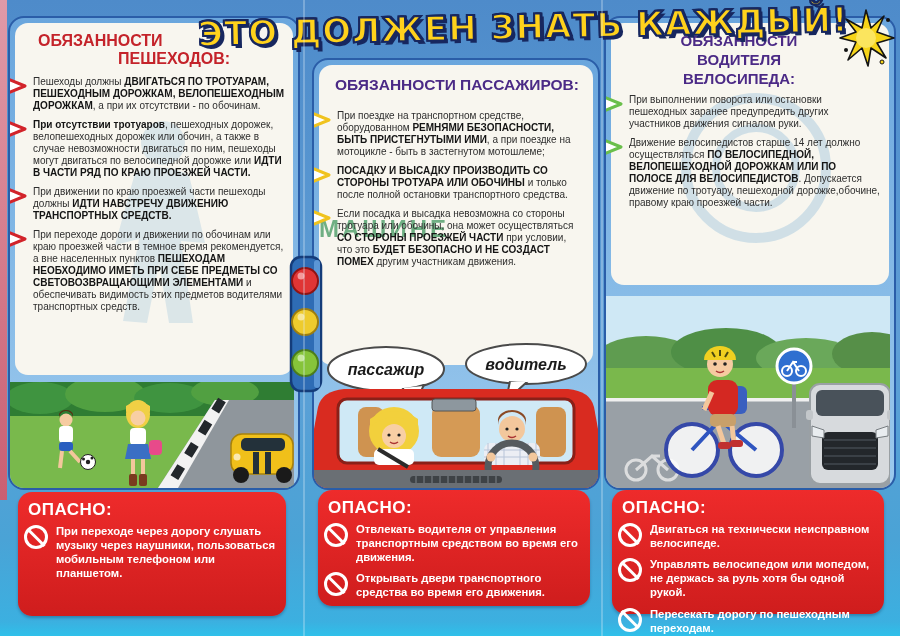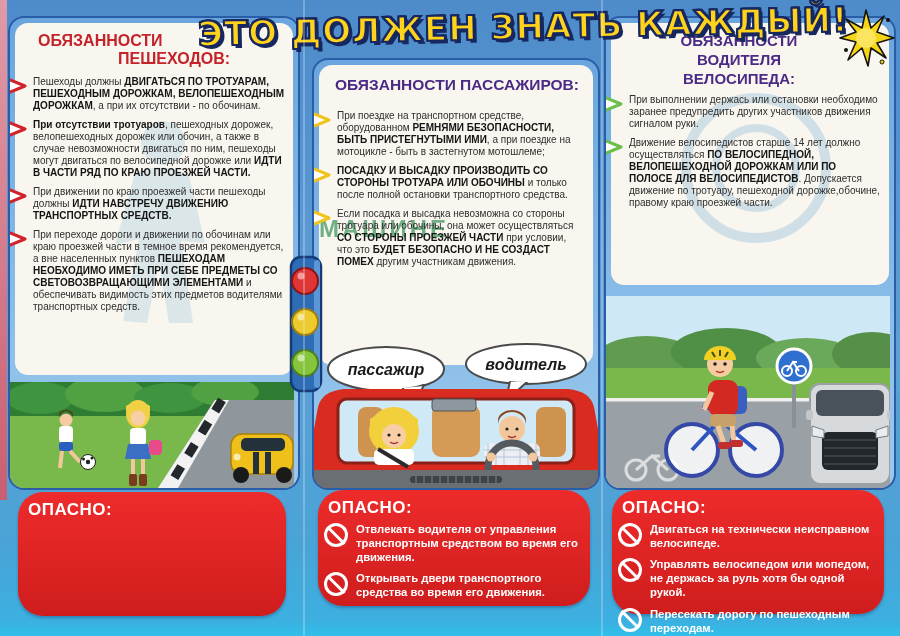--- a/index.html
+++ b/index.html
@@ -50,21 +50,21 @@
   .bullet b{color:#141414}
 
   .watermark-person,.watermark-rings{position:absolute;z-index:0;pointer-events:none}
   #wm-text{position:absolute;left:0;right:0;top:150px;text-align:left;z-index:0;
     font-size:24px;font-weight:bold;letter-spacing:3px;color:#15803d;opacity:.6}
 
   .scene{position:absolute;left:0;right:0;bottom:0;z-index:3;display:block}
 
   
   .danger{position:absolute;background:linear-gradient(180deg,#ee2b2b,#cf1d1d);
-    border-radius:25px;color:#fff;padding:8px 10px 4px;box-sizing:border-box;z-index:2;
+    border-radius:14px;color:#fff;padding:8px 10px 4px;box-sizing:border-box;z-index:2;
     box-shadow:0 2px 3px rgba(0,0,40,.25)}
   #danger-l{left:18px;top:492px;width:268px;height:124px}
   #danger-m{left:318px;top:490px;width:272px;height:116px}
   #danger-r{left:612px;top:490px;width:272px;height:124px}
   .danger h3{margin:0 0 4px;font-size:17px;letter-spacing:.5px}
   .ditem{display:flex;gap:8px;margin:0 0 7px -4px;font-weight:bold;font-size:11.3px;line-height:1.25}
   .noicon{flex:none;width:18px;height:18px;border:3px solid #fff;border-radius:50%;position:relative;margin-top:1px}
   .noicon::after{content:"";position:absolute;left:-3px;top:7.5px;width:24px;height:3.2px;background:#fff;transform:rotate(45deg)}
 
   #traffic-light{position:absolute;left:284px;top:254px;z-index:6}
@@ -246,21 +246,21 @@
     <div class="hdr" id="hdr-r">
       <span style="display:block">ОБЯЗАННОСТИ</span>
       <span style="display:block">ВОДИТЕЛЯ</span>
       <span style="display:block">ВЕЛОСИПЕДА:</span>
     </div>
     <ul class="bullets">
       <li class="bullet">
         <svg class="arrow" width="21" height="18" viewBox="0 0 21 18">
             <polygon points="2,2 19,9 2,16" fill="#fff" stroke="#6abf4b" stroke-width="3" stroke-linejoin="round"></polygon>
           </svg>
-        <span>При выполнении держась или остановки необходимо заранее предупредить других участников движения сигналом руки.</span>
+        <span>При выполнении поворота или остановки пешеходных заранее предупредить других участников движения сигналом руки.</span>
       </li>
       <li class="bullet">
         <svg class="arrow" width="21" height="18" viewBox="0 0 21 18">
             <polygon points="2,2 19,9 2,16" fill="#fff" stroke="#6abf4b" stroke-width="3" stroke-linejoin="round"></polygon>
           </svg>
         <span>Движение велосипедистов старше 14 лет должно осуществляться <b>ПО ВЕЛОСИПЕДНОЙ, ВЕЛОПЕШЕХОДНОЙ ДОРОЖКАМ ИЛИ ПО ПОЛОСЕ ДЛЯ ВЕЛОСИПЕДИСТОВ</b>. Допускается движение по тротуару, пешеходной дорожке,обочине, правому краю проезжей части.</span>
       </li>
     </ul>
   </div>
 
@@ -312,20 +312,24 @@
       <line x1="112" y1="130" x2="118" y2="148" stroke="#f3c79c" stroke-width="5"></line>
       <line x1="126" y1="130" x2="128" y2="146" stroke="#f3c79c" stroke-width="5"></line>
       <rect x="112" y="146" width="13" height="7" rx="3" fill="#c03030"></rect>
       <rect x="124" y="144" width="13" height="7" rx="3" fill="#c03030"></rect>
     </g>
   </svg>
 </div>
 
 <div class="danger" id="danger-l">
   <h3>ОПАСНО:</h3>
+  <div class="ditem">
+    <span class="noicon"></span>
+    <span>При переходе через дорогу слушать музыку через наушники, пользоваться мобильным телефоном или планшетом.</span>
+  </div>
 </div>
 
 <div class="danger" id="danger-m">
   <h3>ОПАСНО:</h3>
   <div class="ditem">
     <span class="noicon"></span>
     <span>Отвлекать водителя от управления транспортным средством во время его движения.</span>
   </div>
   <div class="ditem">
     <span class="noicon"></span>

